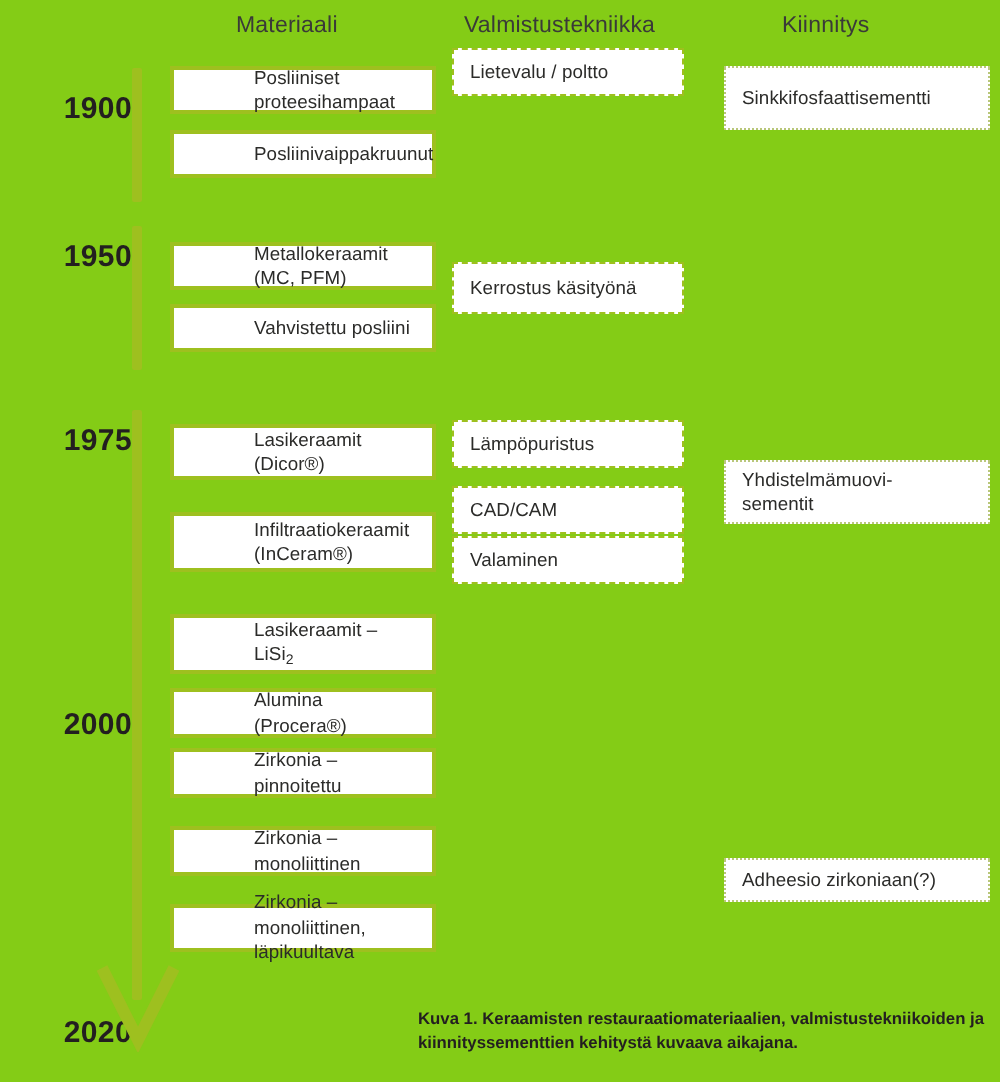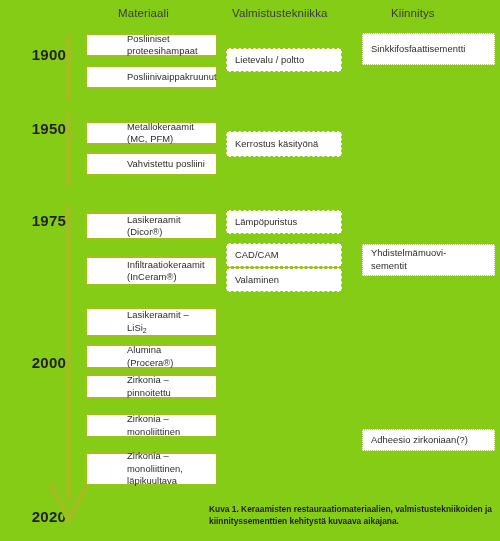--- a/index.html
+++ b/index.html
@@ -175,29 +175,29 @@
       <div class="box box-material" style="top: 374px; height: 25px;">
         <div>
           <span>Zirkonia – pinnoitettu</span>
         </div>
       </div>
       <div class="box box-material" style="top: 413px; height: 25px;">
         <div>
           <span>Zirkonia – monoliittinen</span>
         </div>
       </div>
-      <div class="box box-material" style="top: 452px; height: 34px;">
+      <div class="box box-material" style="top: 452px; height: 24px;">
         <div>
           <span>Zirkonia – monoliittinen,</span>
           <span>läpikuultava</span>
         </div>
       </div>
     </div>
   <div id="techniques-layer">
-      <div class="box box-technique" style="top: 48px; height: 24px;">
+      <div class="box box-technique" style="top: 24px; height: 24px;">
         <div>
           <span>Lietevalu / poltto</span>
         </div>
       </div>
       <div class="box box-technique" style="top: 131px; height: 26px;">
         <div>
           <span>Kerrostus käsityönä</span>
         </div>
       </div>
       <div class="box box-technique" style="top: 210px; height: 24px;">
@@ -215,21 +215,21 @@
           <span>Valaminen</span>
         </div>
       </div>
     </div>
   <div id="cements-layer">
       <div class="box box-cement" style="top: 33px; height: 32px;">
         <div>
           <span>Sinkkifosfaattisementti</span>
         </div>
       </div>
-      <div class="box box-cement" style="top: 244px; height: 32px; align-items: flex-end;">
+      <div class="box box-cement" style="top: 230px; height: 32px;">
         <div>
           <span>Yhdistelmämuovi-</span>
           <span>sementit</span>
         </div>
       </div>
       <div class="box box-cement" style="top: 429px; height: 22px;">
         <div>
           <span>Adheesio zirkoniaan(?)</span>
         </div>
       </div>

